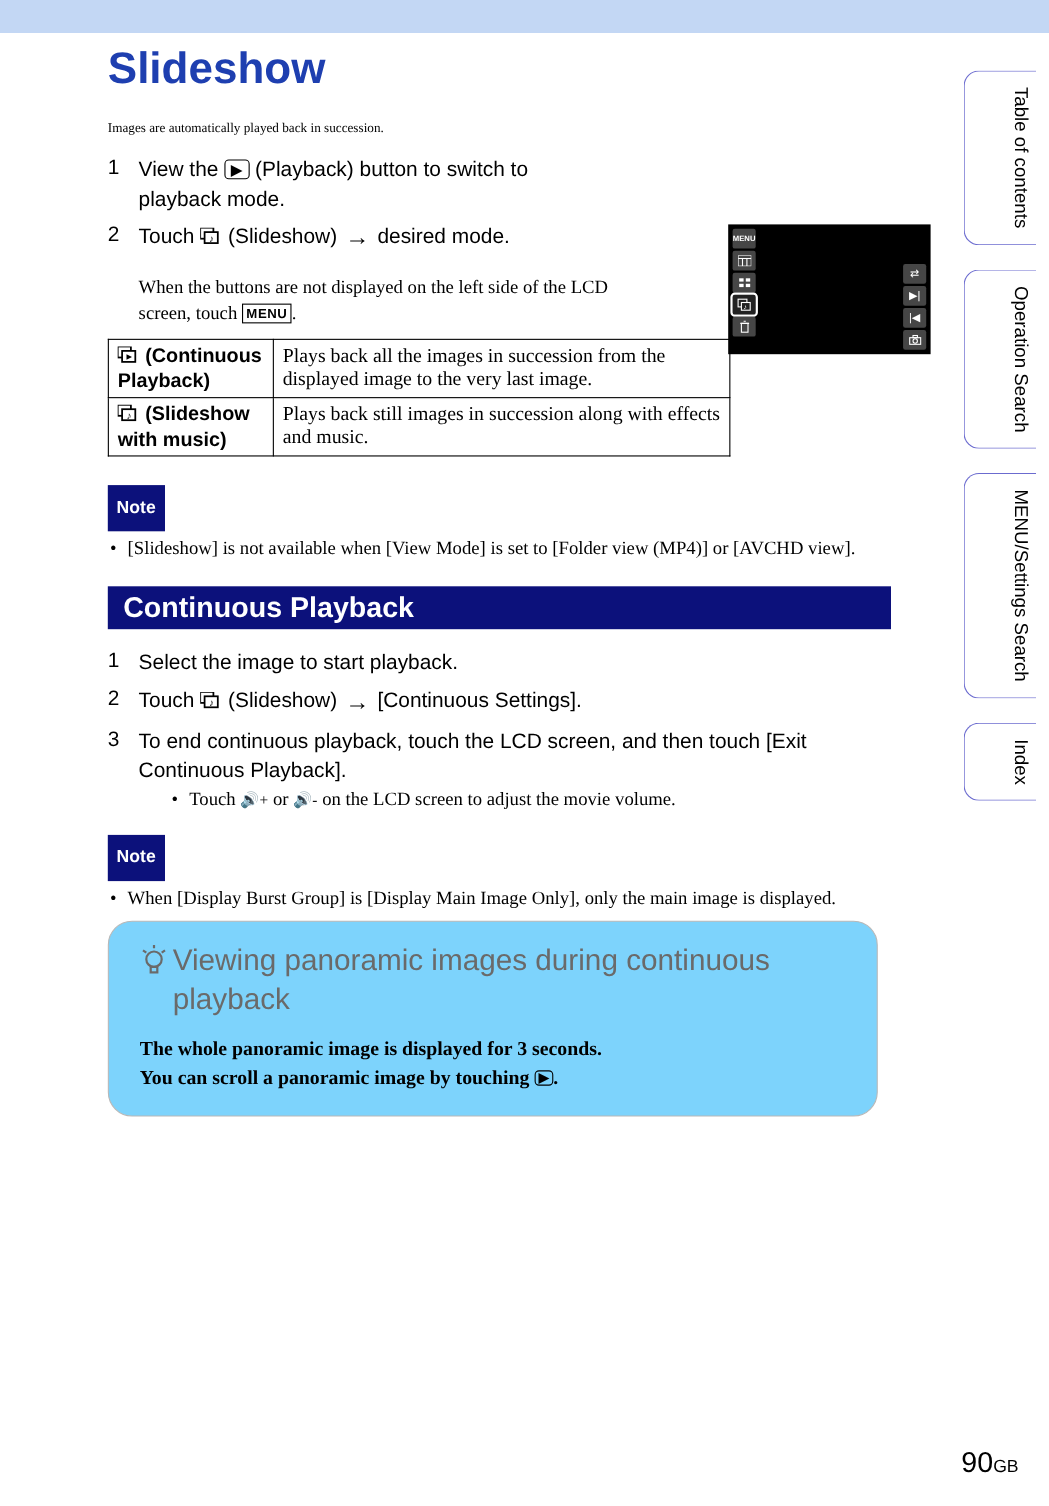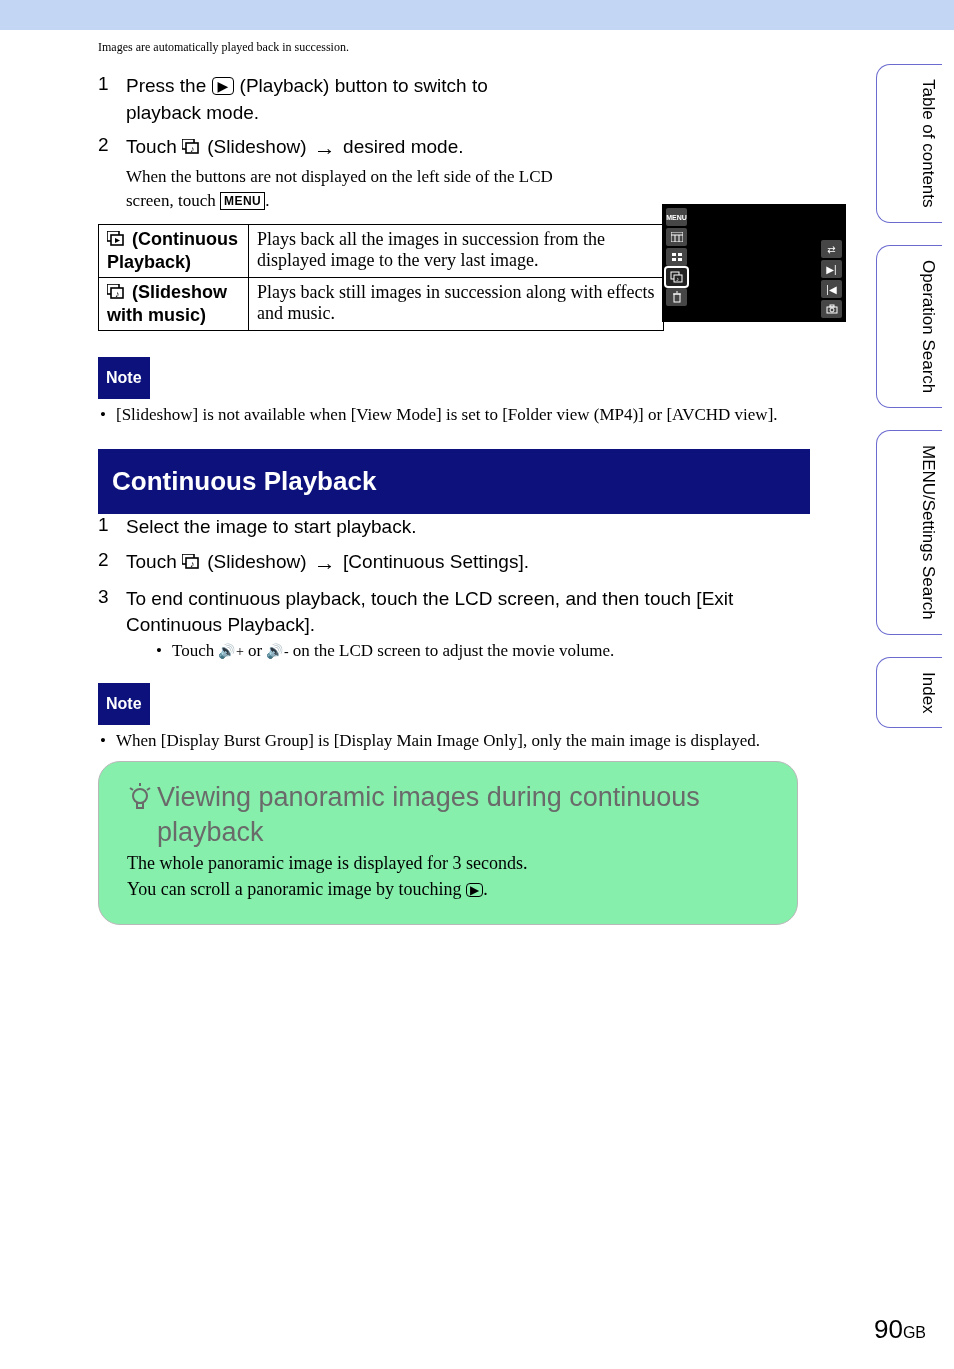--- a/index.html
+++ b/index.html
@@ -49,21 +49,21 @@
   .step-body {
     flex: 1;
   }
   .step-title {
     font-family: Arial, Helvetica, sans-serif;
     font-size: 19px;
     line-height: 1.4;
   }
   .step-sub {
     font-size: 17px;
-    margin-top: 2px;
+    margin-top: 17px;
     line-height: 1.4;
   }
   .icon-box {
     display: inline-block;
     border: 1.5px solid #000;
     border-radius: 4px;
     padding: 1px 5px;
     font-size: 14px;
     line-height: 1;
     vertical-align: 1px;
@@ -177,52 +177,54 @@
     width: 10px;
     text-align: center;
     flex-shrink: 0;
   }
   h2.band {
     background: #0c117b;
     color: #fff;
     font-family: Arial, Helvetica, sans-serif;
     font-size: 26px;
     font-weight: bold;
-    padding: 17px 14px;
-    margin-bottom: 0;
+    padding: 4px 14px;
+    margin-bottom: 18px;
     width: 712px;
   }
   .sub-bullet {
     font-size: 17px;
     margin-left: 28px;
     margin-top: 2px;
   }
   .tip-box {
     border: 1.5px solid #b8b8b8;
     border-radius: 22px;
-    background: #86efac;
+    background: #7dd3fc;
     padding: 18px 24px 22px 28px;
     margin-top: 10px;
     width: 700px;
   }
   .tip-title {
     font-family: Arial, Helvetica, sans-serif;
     font-size: 27px;
     color: #6a6a6a;
     line-height: 1.3;
     display: flex;
     gap: 4px;
   }
   .tip-icon {
     flex-shrink: 0;
     margin-top: 2px;
   }
   .tip-body {
     font-size: 18px;
+    margin-top: 14px;
     line-height: 1.45;
+    font-weight: bold;
   }
   
   .side-tabs {
     position: absolute;
     right: 12px;
     top: 64px;
     display: flex;
     flex-direction: column;
     gap: 22px;
   }
@@ -260,30 +262,31 @@
     display: inline-block;
   }
 </style>
 </head>
 <body>
 
 <div class="top-strip"></div>
 
 <div class="content">
 
+  <h1>Slideshow</h1>
 
   <p class="serif-p">Images are automatically played back in succession.</p>
 
   
   <div class="steps-top">
     <div class="step-row">
       <div class="step-num">1</div>
       <div class="step-body">
         <div class="step-title">
-          <span>Press the </span><span class="icon-box">▶</span><span> (Playback) button to switch to playback mode.</span>
+          <span>View the </span><span class="icon-box">▶</span><span> (Playback) button to switch to playback mode.</span>
         </div>
       </div>
     </div>
 
     <div class="step-row">
       <div class="step-num">2</div>
       <div class="step-body">
         <div class="step-title">
           <span>Touch </span><span class="slideshow-icon"><svg width="20" height="16" viewBox="0 0 20 16">
                 <rect x="0" y="0" width="12" height="10" fill="none" stroke="#000" stroke-width="1.6"></rect>

